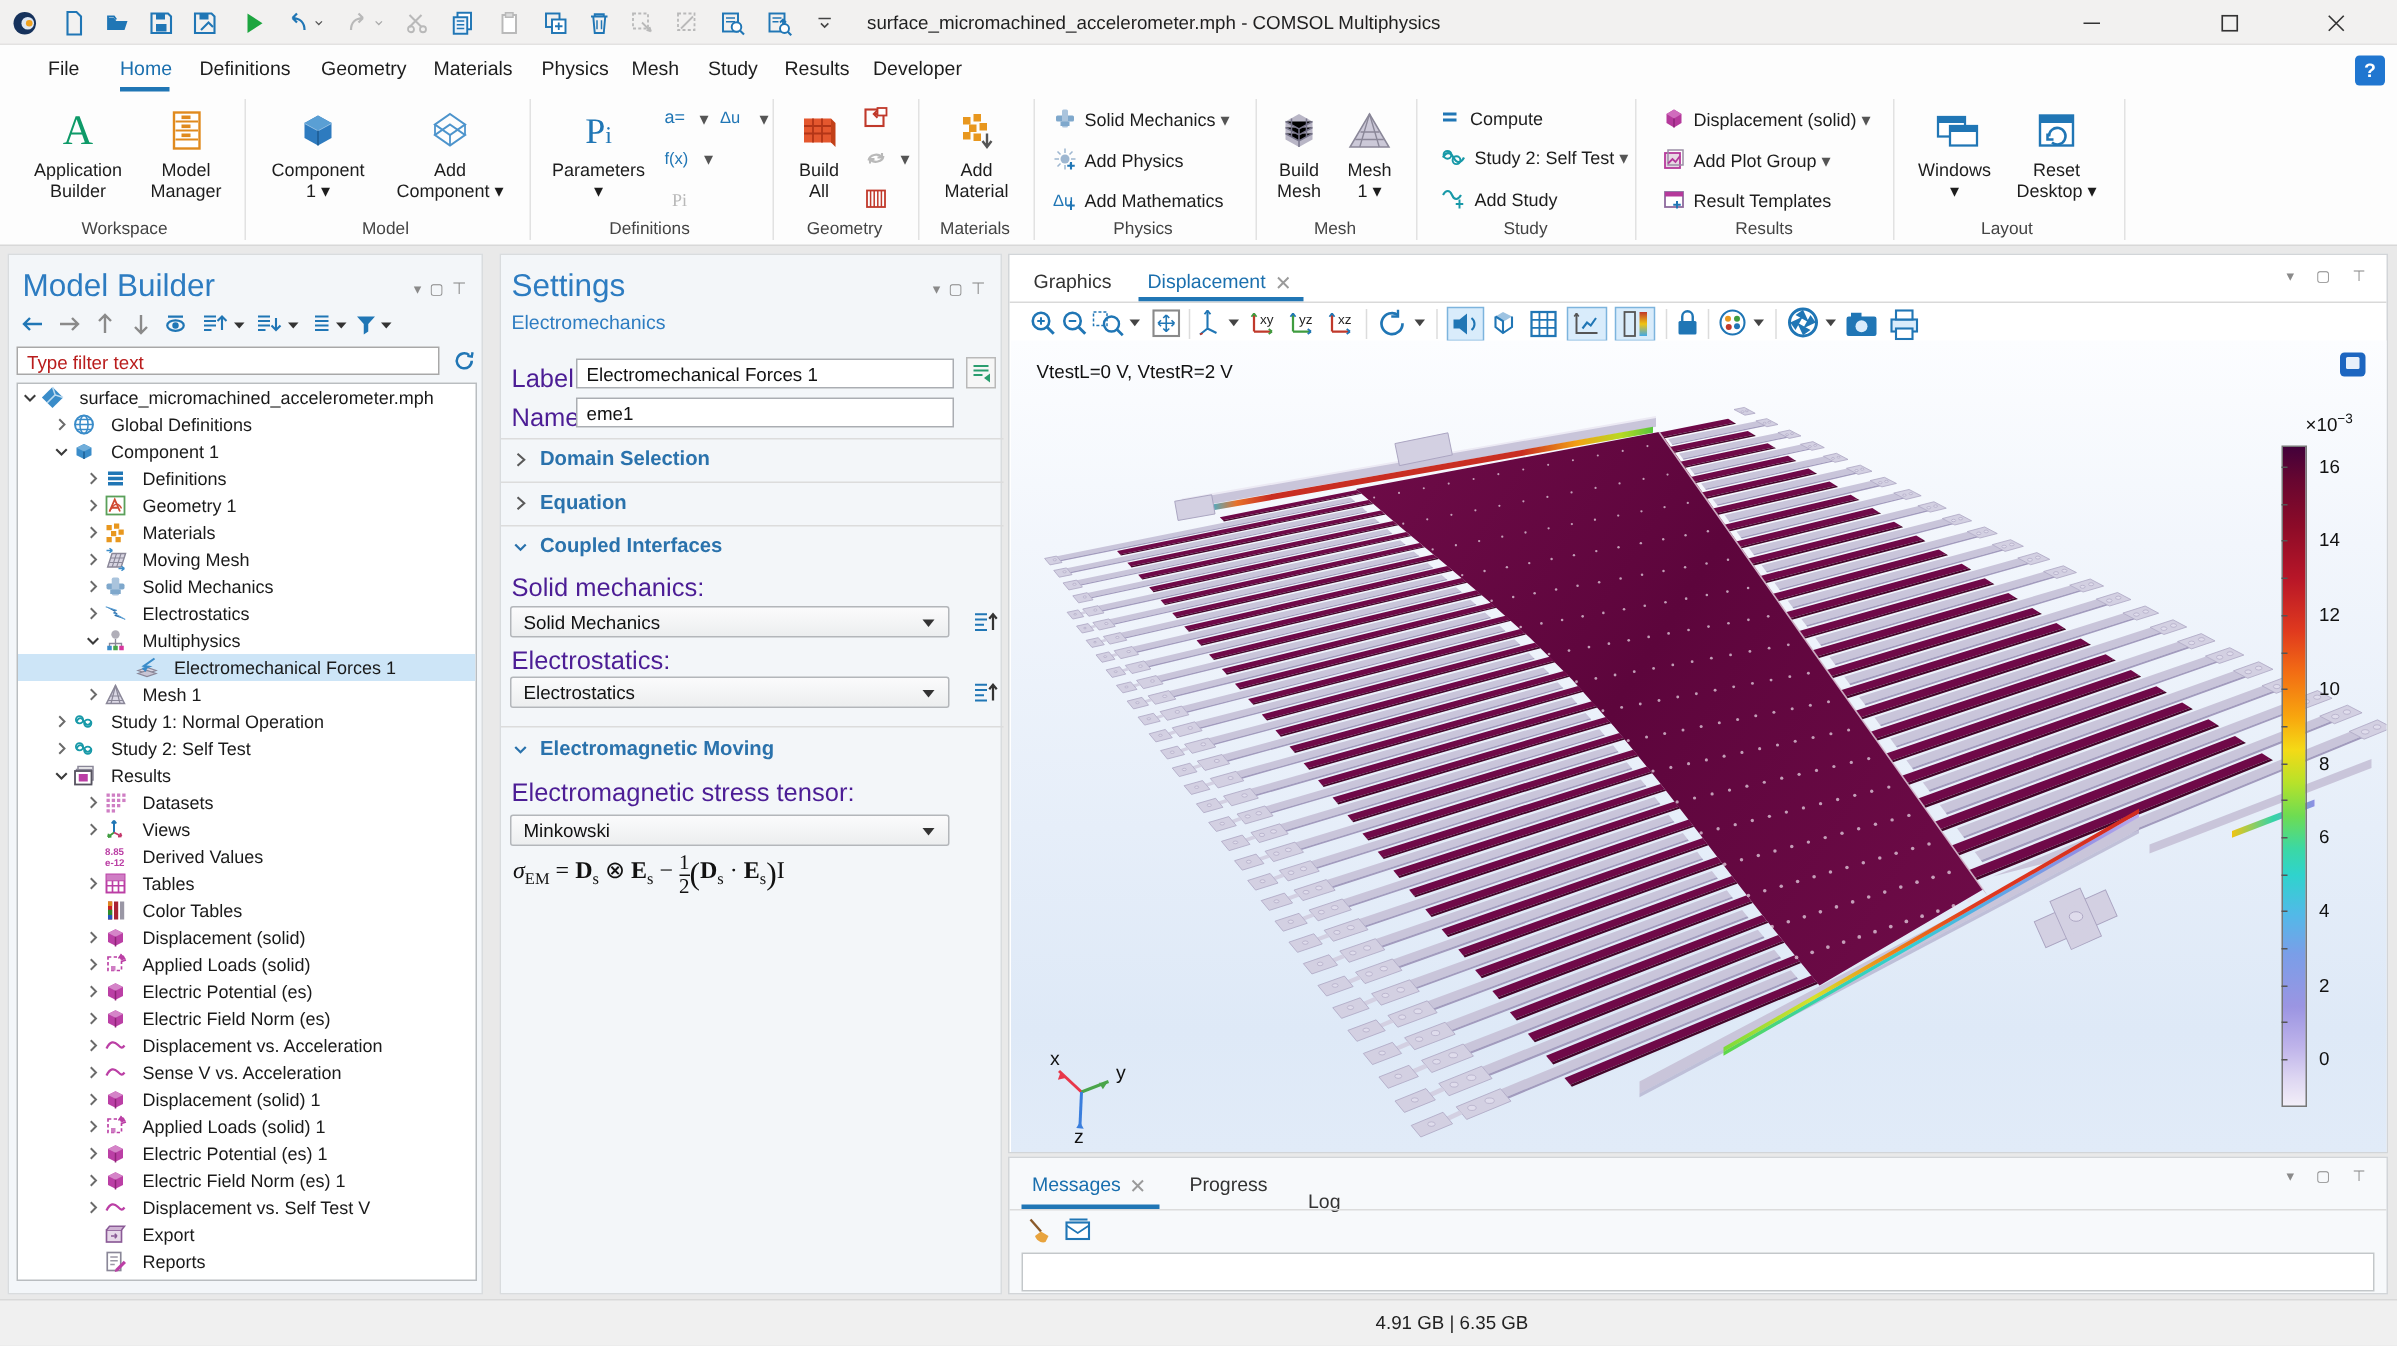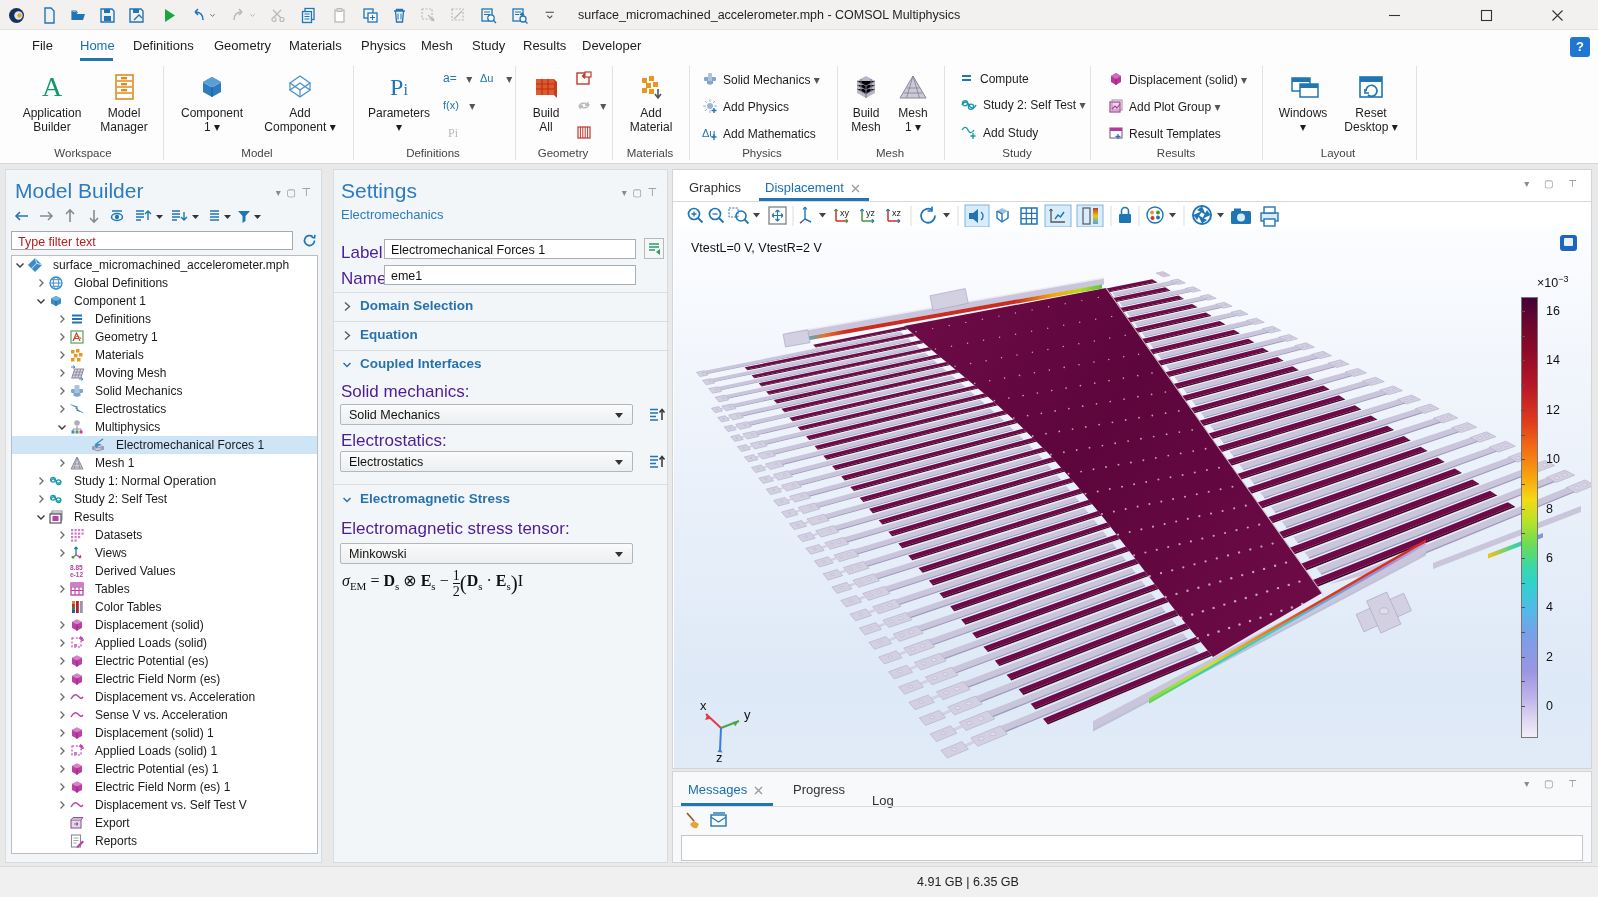--- a/index.html
+++ b/index.html
@@ -697,21 +697,21 @@
     <div class="combo" style="left:6px;top:281px;width:293px;height:21px">Electrostatics</div>
     <div class="abs" style="left:314px;top:283px"><svg width="18" height="17" viewBox="0 0 18 17">
         <path d="M2 3.5h8M2 7h8M2 10.5h6M2 14h8" stroke="#2076b5" stroke-width="1.4"></path>
         <path d="M14 14V4" stroke="#333" stroke-width="1.5"></path>
         <path d="M11.5 6.5L14 3.5l2.5 3" fill="none" stroke="#333" stroke-width="1.5"></path>
       </svg></div>
     <div class="sep" style="left:0;top:314px;width:335px;height:1px"></div>
     <svg class="abs" style="left:8px;top:326px" width="10" height="9">
       <path d="M1.5 2L5 5.5 8.5 2" fill="none" stroke="#2a72ac" stroke-width="1.5"></path>
     </svg>
-    <div class="sechdr abs" style="left:26px;top:321px">Electromagnetic Stress</div>
+    <div class="sechdr abs" style="left:26px;top:321px">Electromagnetic Moving</div>
     <div class="lbl" style="left:7px;top:349px">Electromagnetic stress tensor:</div>
     <div class="combo" style="left:6px;top:373px;width:293px;height:21px">Minkowski</div>
     <div class="abs" style="left:8px;top:399px;font-family:'Liberation Serif',serif;font-size:16px;color:#111"><i>σ</i><sub style="font-size:11px">EM</sub> = <b>D</b><sub style="font-size:11px">s</sub> ⊗ <b>E</b><sub style="font-size:11px">s</sub> − <span style="display:inline-block;vertical-align:-10px;text-align:center;line-height:1.0;font-size:14px">1<br><span style="display:block;border-top:1px solid #111;padding-top:1px">2</span></span><span style="font-size:21px;vertical-align:-4px">(</span><b>D</b><sub style="font-size:11px">s</sub> · <b>E</b><sub style="font-size:11px">s</sub><span style="font-size:21px;vertical-align:-4px">)</span>I</div>
   </div>
 <div class="panel" style="left:672px;top:169px;width:920px;height:600px;background:#fff;border-color:#d2d5d8">
     <div class="abs" style="left:16px;top:10px;font-size:13px;color:#333">Graphics</div>
     <div class="abs" style="left:92px;top:10px;font-size:13px;color:#1a6fae">Displacement</div>
     <svg class="abs" style="left:177px;top:13px" width="11" height="11">
       <path d="M2 2l7 7M9 2l-7 7" stroke="#9a9a9a" stroke-width="1.3"></path>
     </svg>

